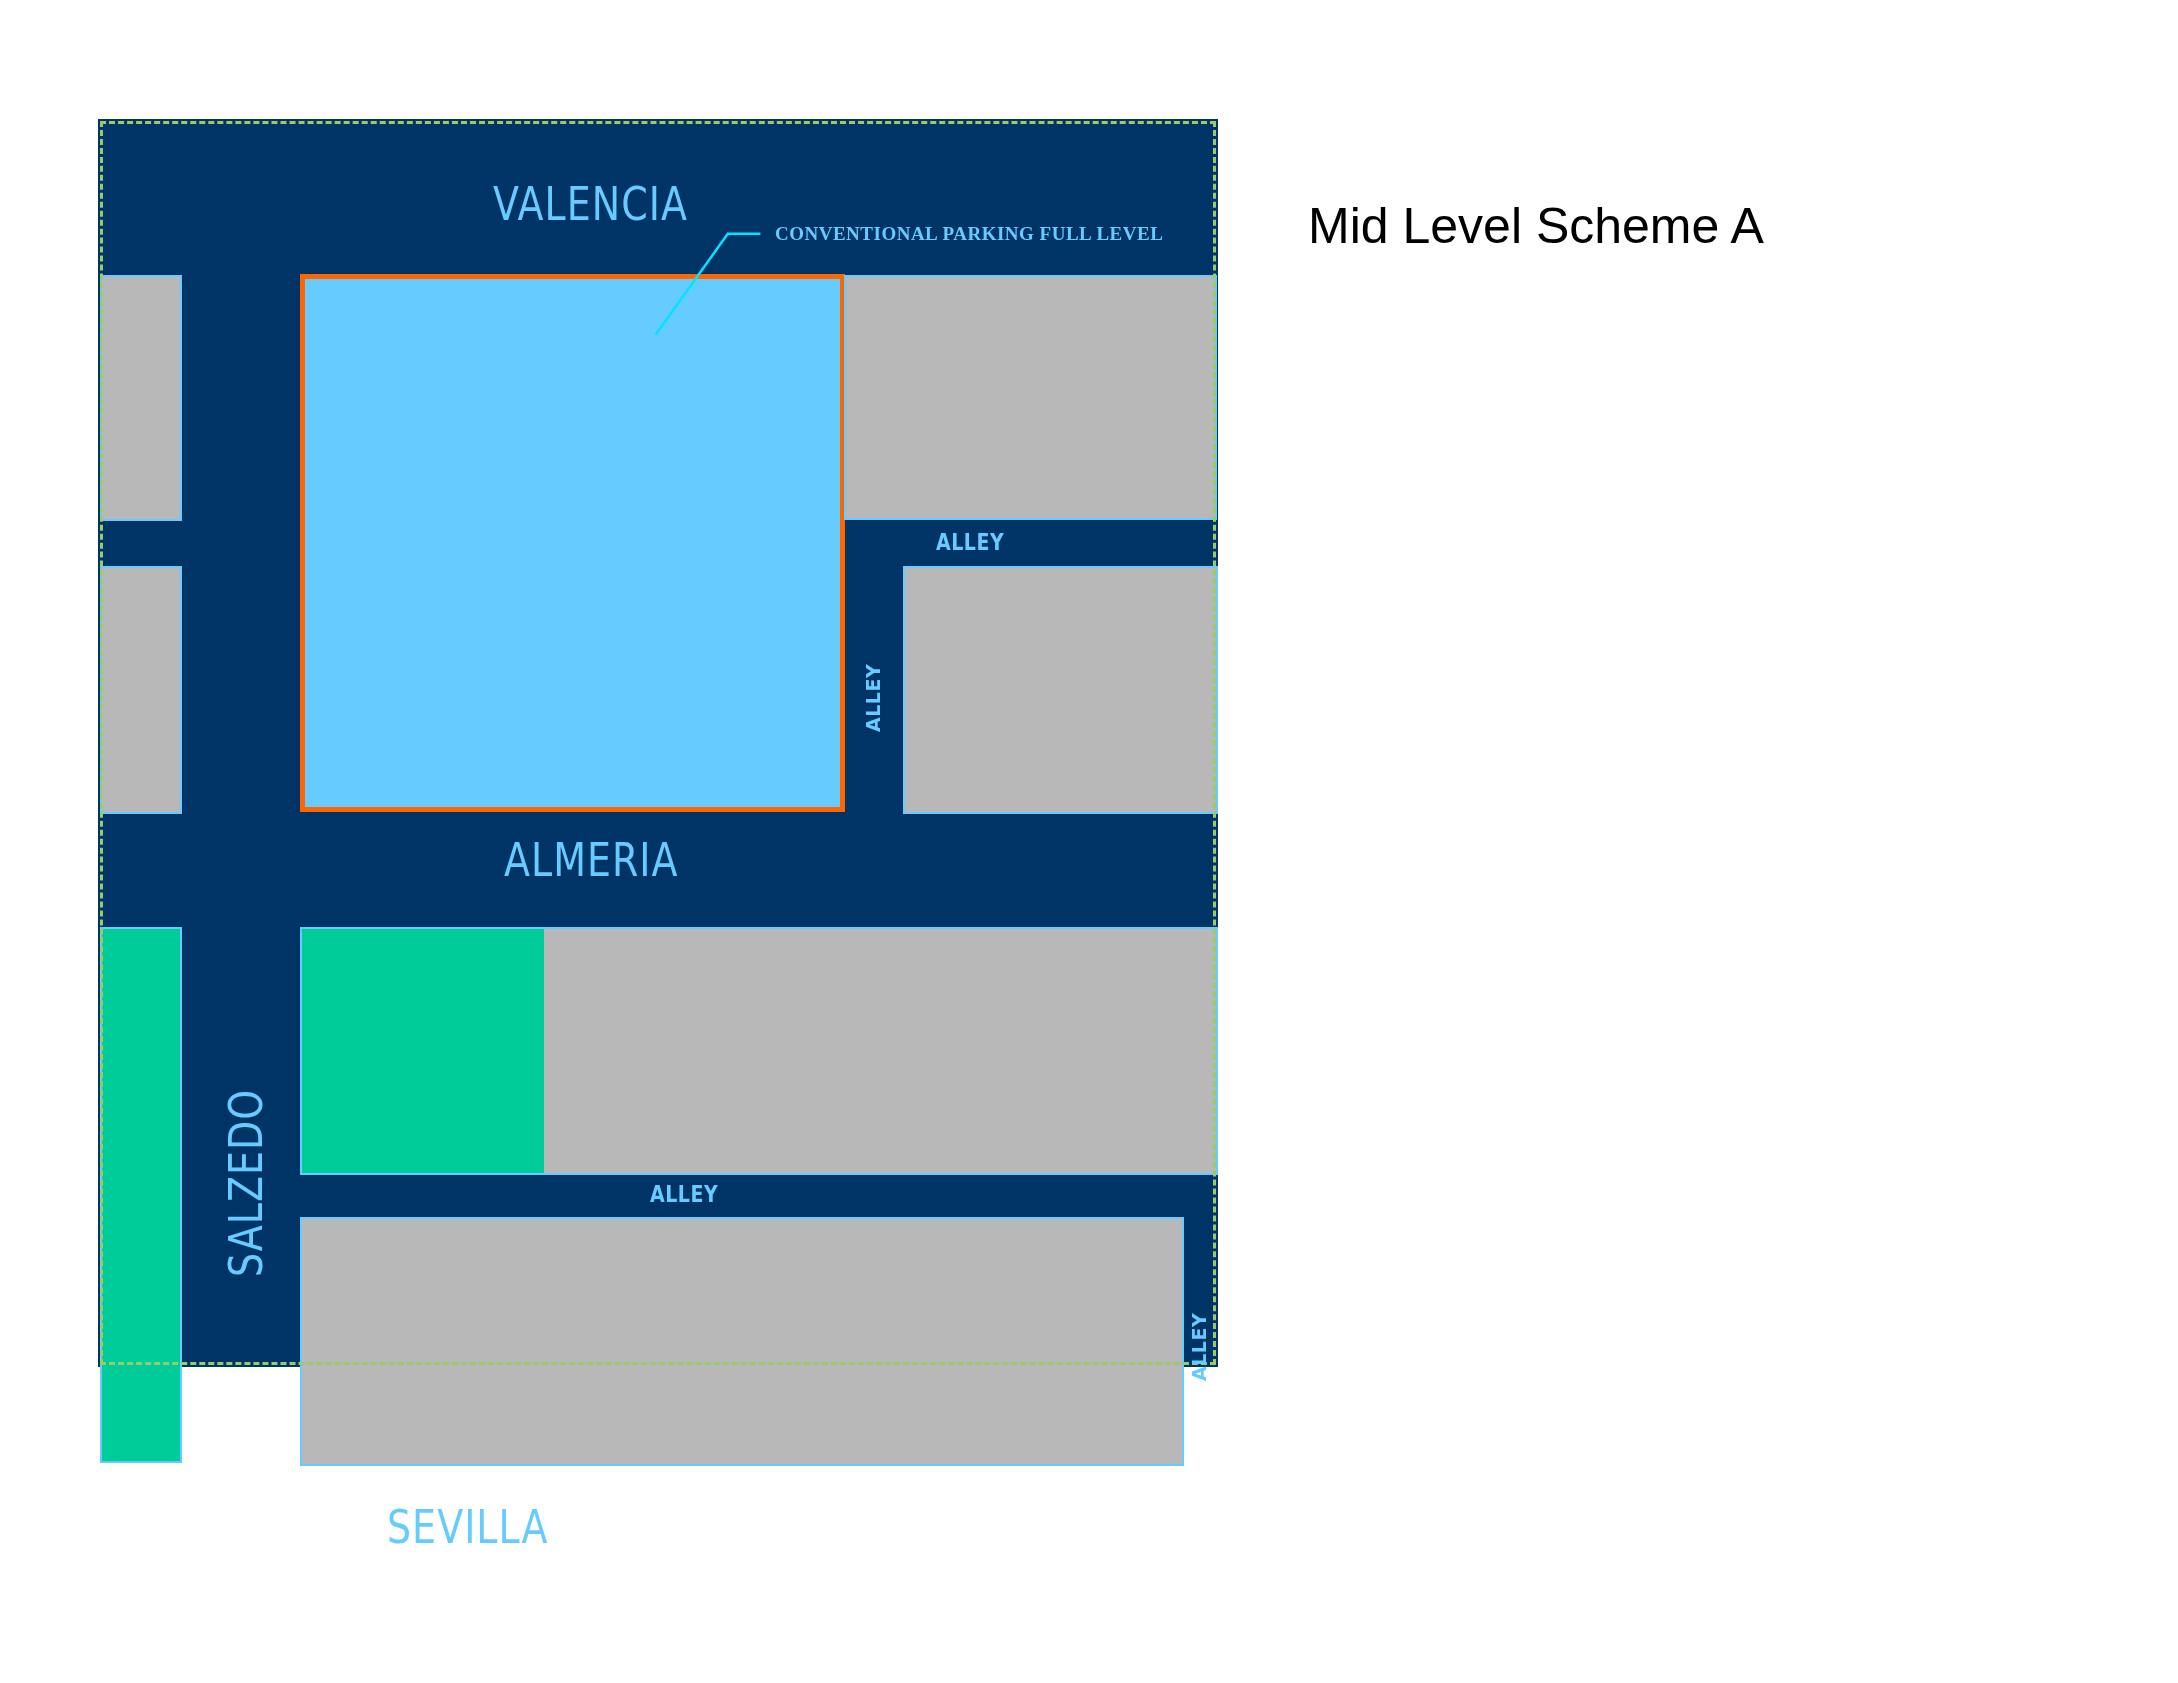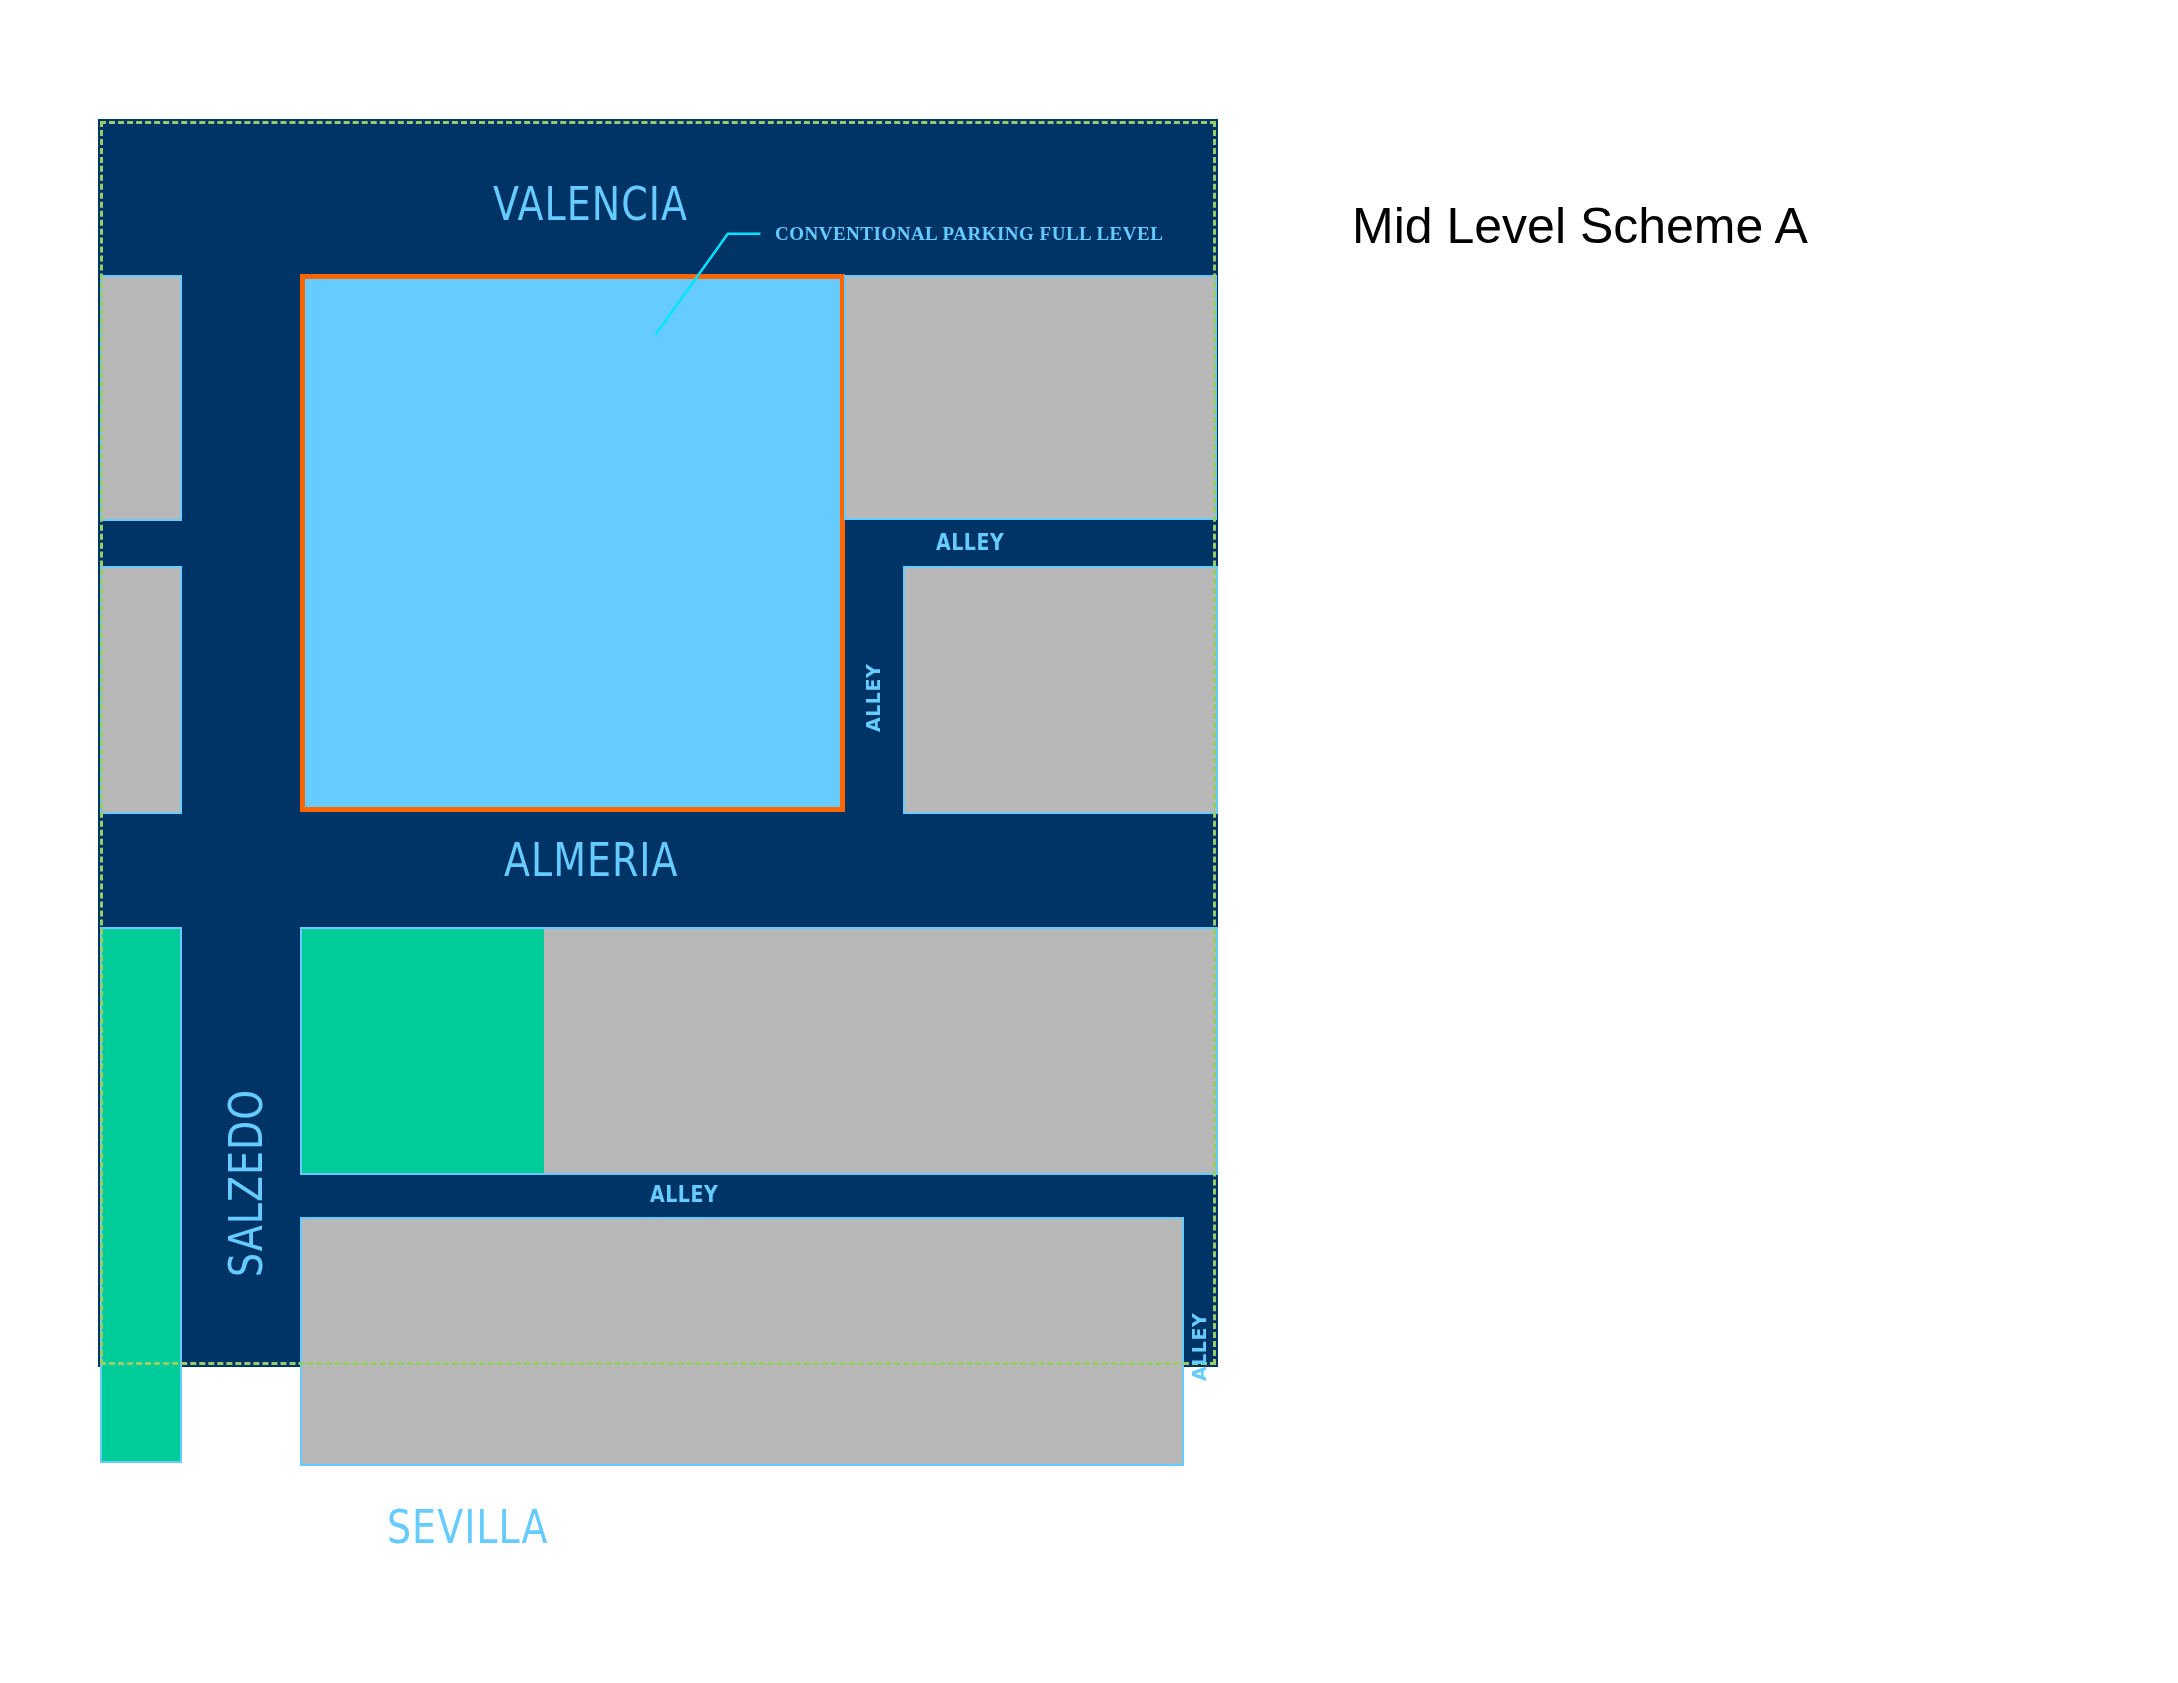--- a/index.html
+++ b/index.html
@@ -32,21 +32,21 @@
     .vertical {
       transform: rotate(-90deg); transform-origin: left top;
     }
     .callout {
       position: absolute; color: #66ccff;
       font-family: Liberation Serif, serif; font-weight: bold;
       font-size: 19px; white-space: nowrap; line-height: 1; letter-spacing: 0.5px;
     }
     svg.leader { position: absolute; left: 0; top: 0; overflow: visible; pointer-events: none; }
     .title {
-      position: absolute; left: 1352px; top: 201px;
+      position: absolute; left: 1308px; top: 201px;
       font-family: "Liberation Sans", sans-serif; font-size: 50px; color: #000000;
       white-space: nowrap; line-height: 1;
     }
   </style>
 </head>
 <body>
 
 <div class="title">Mid Level Scheme A</div>
 
 <div class="map">

